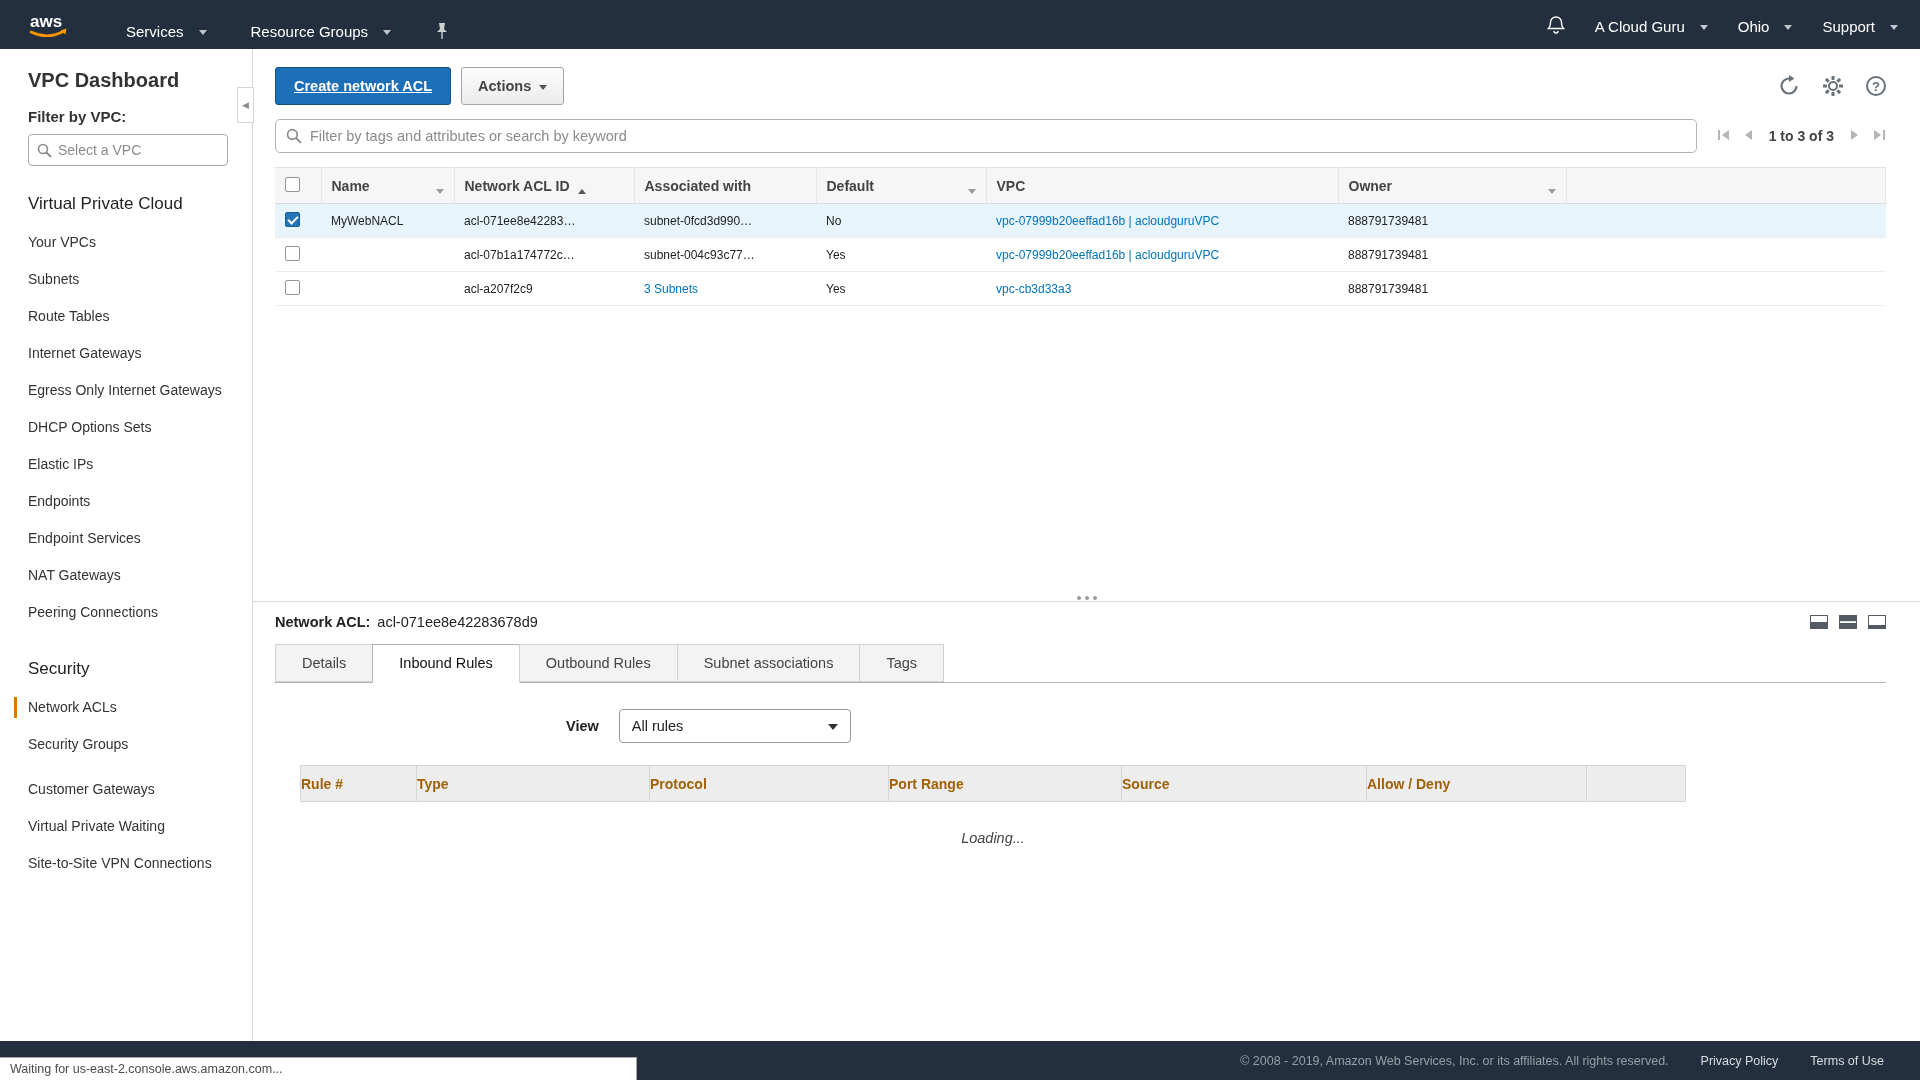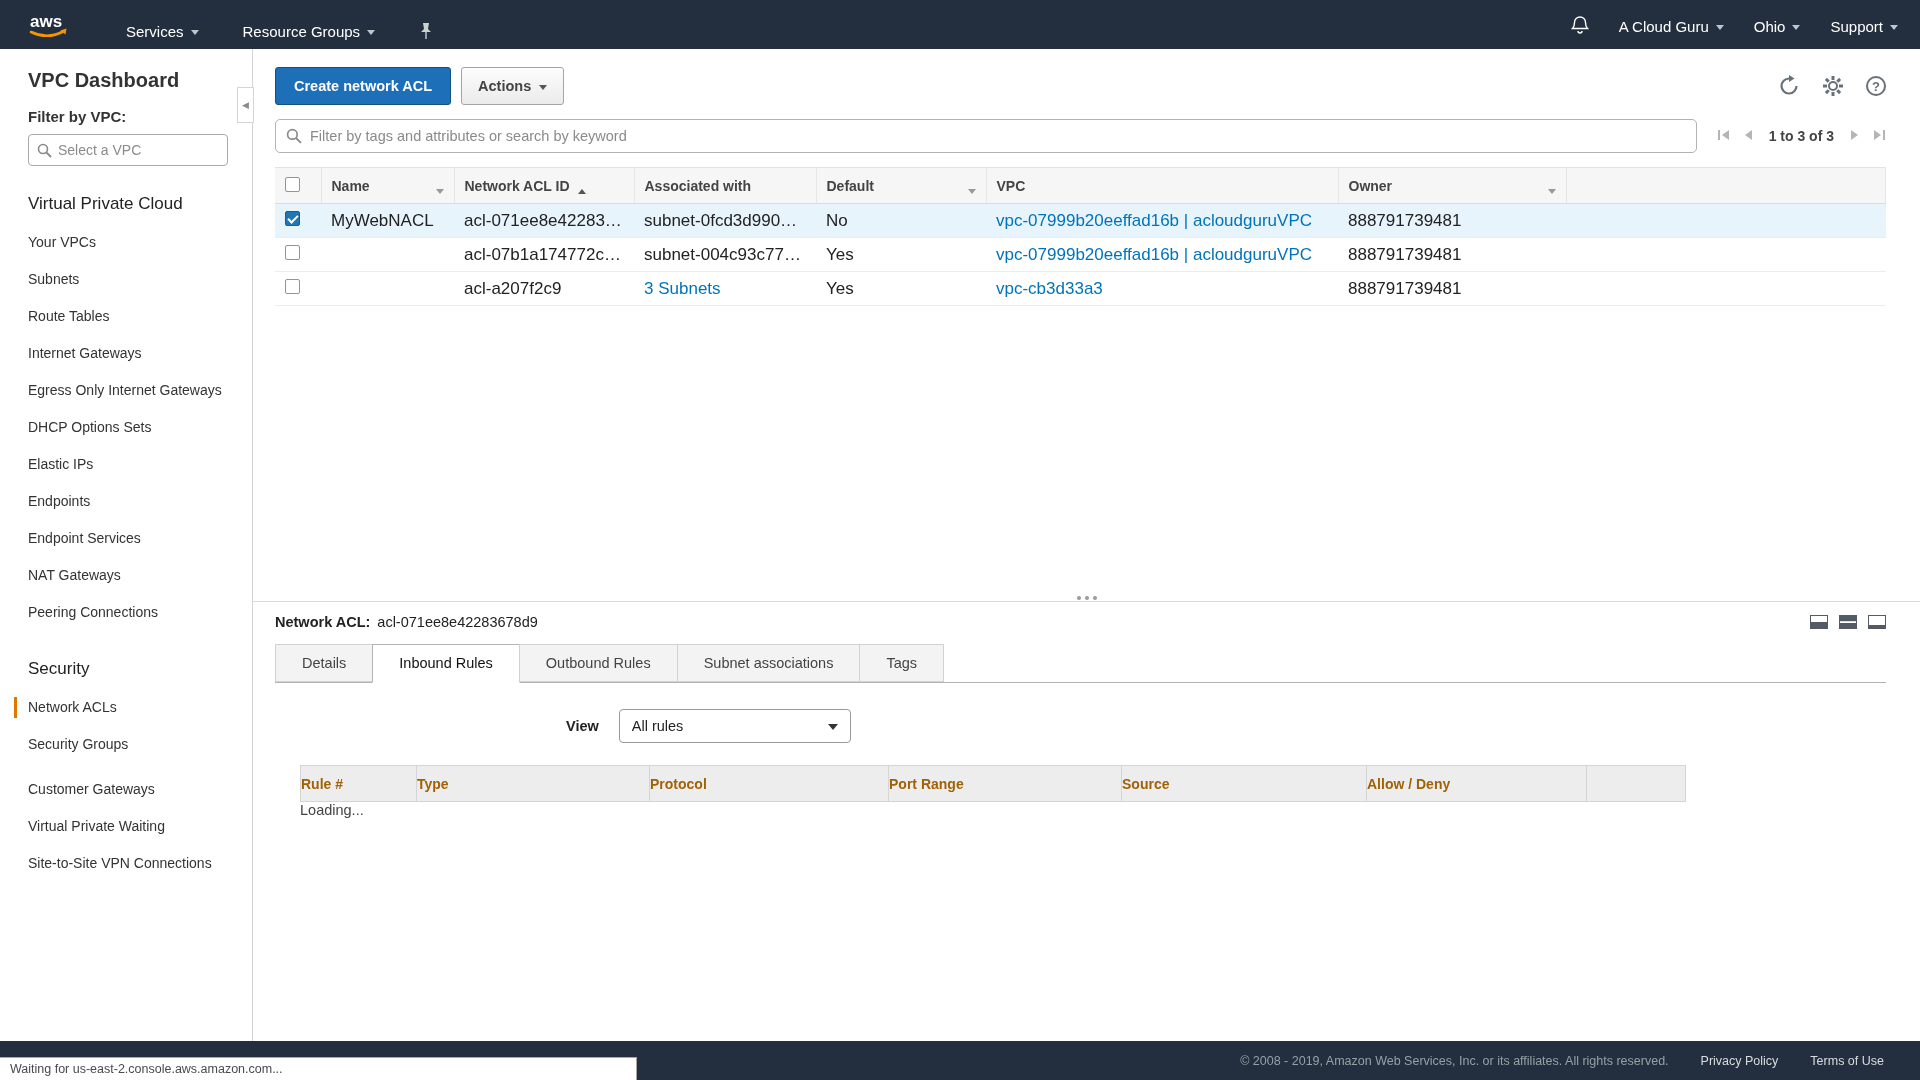--- a/index.html
+++ b/index.html
@@ -5,21 +5,21 @@
   * { box-sizing: border-box; margin:0; padding:0; }
   html,body { width:1920px; height:1080px; overflow:hidden; background:#fff;
               font-family:"Liberation Sans", sans-serif; color:#222; }
 
   
   .topnav { height:49px; background:#232f3e; display:flex; align-items:center;
             justify-content:space-between; padding:0 22px; }
   .nav-left, .nav-right { display:flex; align-items:flex-end; }
   .nav-left { gap:44px; }
   .nav-right { gap:30px; }
-  .nav-item { color:#fff; font-size:15px; display:flex; align-items:center; gap:7px; cursor:pointer; }
+  .nav-item { color:#fff; font-size:15px; display:flex; align-items:center; gap:15px; cursor:pointer; }
   .tri { width:0; height:0; border-left:4.5px solid transparent; border-right:4.5px solid transparent;
          border-top:5px solid #bfc5cc; display:inline-block; margin-top:2px; }
   .logo { display:flex; align-items:center; margin-right:8px; }
 
   
   .layout { display:flex; height:992px; position:relative; background:#fff; }
 
   
   .sidebar { width:253px; border-right:1px solid #d5d5d5; padding:20px 10px 0 28px;
              overflow:hidden; flex:0 0 253px; }
@@ -38,21 +38,21 @@
   .collapse-handle { position:absolute; left:237px; top:38px; width:17px; height:36px; background:#fff;
                      border:1px solid #d5d5d5; display:flex; align-items:center; justify-content:center;
                      color:#8a8a8a; font-size:9px; cursor:pointer; z-index:5; }
 
   
   .main { flex:1; padding:18px 34px 0 22px; position:relative; min-width:0; }
 
   .toolbar { display:flex; align-items:center; gap:10px; height:38px; }
   .btn-primary { background:#1d6fb8; border:1px solid #15527e; color:#fff; font-weight:bold;
                  font-size:14.5px; padding:0 18px; height:38px; border-radius:3px; cursor:pointer;
-                 font-family:"Liberation Sans", sans-serif; }
+                 font-family:"Liberation Sans", sans-serif;text-decoration:underline; }
   .btn-secondary { background:linear-gradient(#fdfdfd,#ebebeb); border:1px solid #a5a5a5; color:#444;
                    font-size:14.5px; font-weight:bold; padding:0 16px; height:38px; border-radius:3px;
                    display:flex; align-items:center; gap:8px; cursor:pointer;
                    font-family:"Liberation Sans", sans-serif; }
   .btn-secondary .tri { border-top-color:#555; }
   .top-icons { margin-left:auto; display:flex; align-items:center; gap:22px; }
   .icon-btn { cursor:pointer; display:flex; align-items:center; }
   .help-circle { width:20px; height:20px; border:2px solid #687078; border-radius:50%; color:#687078;
                  font-weight:bold; font-size:13px; display:flex; align-items:center; justify-content:center; }
 
@@ -65,21 +65,21 @@
   .pagination { display:flex; align-items:center; gap:12px; margin-left:20px; color:#b5b5b5; }
   .pagination .pg-text { font-size:14px; font-weight:bold; color:#444; margin:0 4px; }
 
   
   .acl-table { margin-top:14px; width:100%; border-collapse:collapse; table-layout:fixed; }
   .acl-table th { background:#f6f6f6; border-top:1px solid #e3e3e3; border-bottom:1px solid #dcdcdc;
                   border-right:1px solid #e6e6e6; height:36px; font-size:14px; color:#444;
                   text-align:left; padding:0 10px; font-weight:bold; }
   .acl-table th .th-flex { display:flex; align-items:flex-end; }
   .acl-table th .arr { margin-left:auto; }
-  .acl-table td { height:34px; font-size:17px; color:#222; padding:0 10px;
+  .acl-table td { height:34px; font-size:12px; color:#222; padding:0 10px;
                   border-bottom:1px solid #ededed; white-space:nowrap; overflow:hidden; }
   .acl-table tr.selected td { background:#e8f4fb; }
   a.blue-link { color:#0073bb; text-decoration:none; cursor:pointer; }
   .cb { width:15px; height:15px; border:1px solid #949494; border-radius:2px; background:#fff;
         display:inline-block; cursor:pointer; }
   .cb.checked { background:#2276b8; border-color:#1b5e94; position:relative; }
   .cb.checked::after { content:''; display:block; width:8px; height:4px; border-left:2px solid #fff;
                        border-bottom:2px solid #fff; transform:rotate(-45deg); margin:3px 0 0 2px; }
   .tri-up { width:0; height:0; border-left:4.5px solid transparent; border-right:4.5px solid transparent;
             border-bottom:5px solid #555; display:inline-block; margin-left:8px; }
@@ -113,22 +113,22 @@
   .view-label { font-size:14.5px; font-weight:bold; color:#222; margin-left:291px; }
   .select-box { margin-left:20px; width:232px; height:34px; border:1px solid #999; border-radius:4px;
                 background:#fff; display:flex; align-items:center; padding:16px 12px; cursor:pointer; }
   .select-box .sel-text { font-size:14.5px; color:#222; }
   .select-box .tri { margin-left:auto; border-top-color:#333; border-left-width:5.5px;
                      border-right-width:5.5px; border-top-width:6.5px; }
 
   .rules-table { margin:22px 0 0 25px; width:1386px; border-collapse:collapse; table-layout:fixed; }
   .rules-table th { background:#ededed; border:1px solid #d5d5d5; height:36px; font-size:14px;
                     color:#a16207; text-align:left; padding:0 0; font-weight:bold; }
-  .loading { width:1386px; margin-left:25px; text-align:left; 
-             font-size:14.5px; color:#444; }
+  .loading { width:1386px; margin-left:25px; text-align:center; margin-top:28px;
+             font-size:14.5px; color:#444;font-style:italic; }
 
   
   .footer { height:39px; background:#232f3e; display:flex; align-items:center;
             justify-content:flex-end; padding:0 36px; gap:32px; }
   .footer .copy { color:#95a0a6; font-size:12.5px; }
   .footer a { color:#d8dcde; font-size:12.5px; text-decoration:none; cursor:pointer; }
 
   .statusbar { position:fixed; left:0; bottom:0; width:637px; height:23px; background:#fff;
                border-top:1px solid #a7a7a7; border-right:1px solid #a7a7a7; display:flex;
                align-items:center; padding:0 10px; font-size:12.5px; color:#4a4a4a; z-index:10; }

